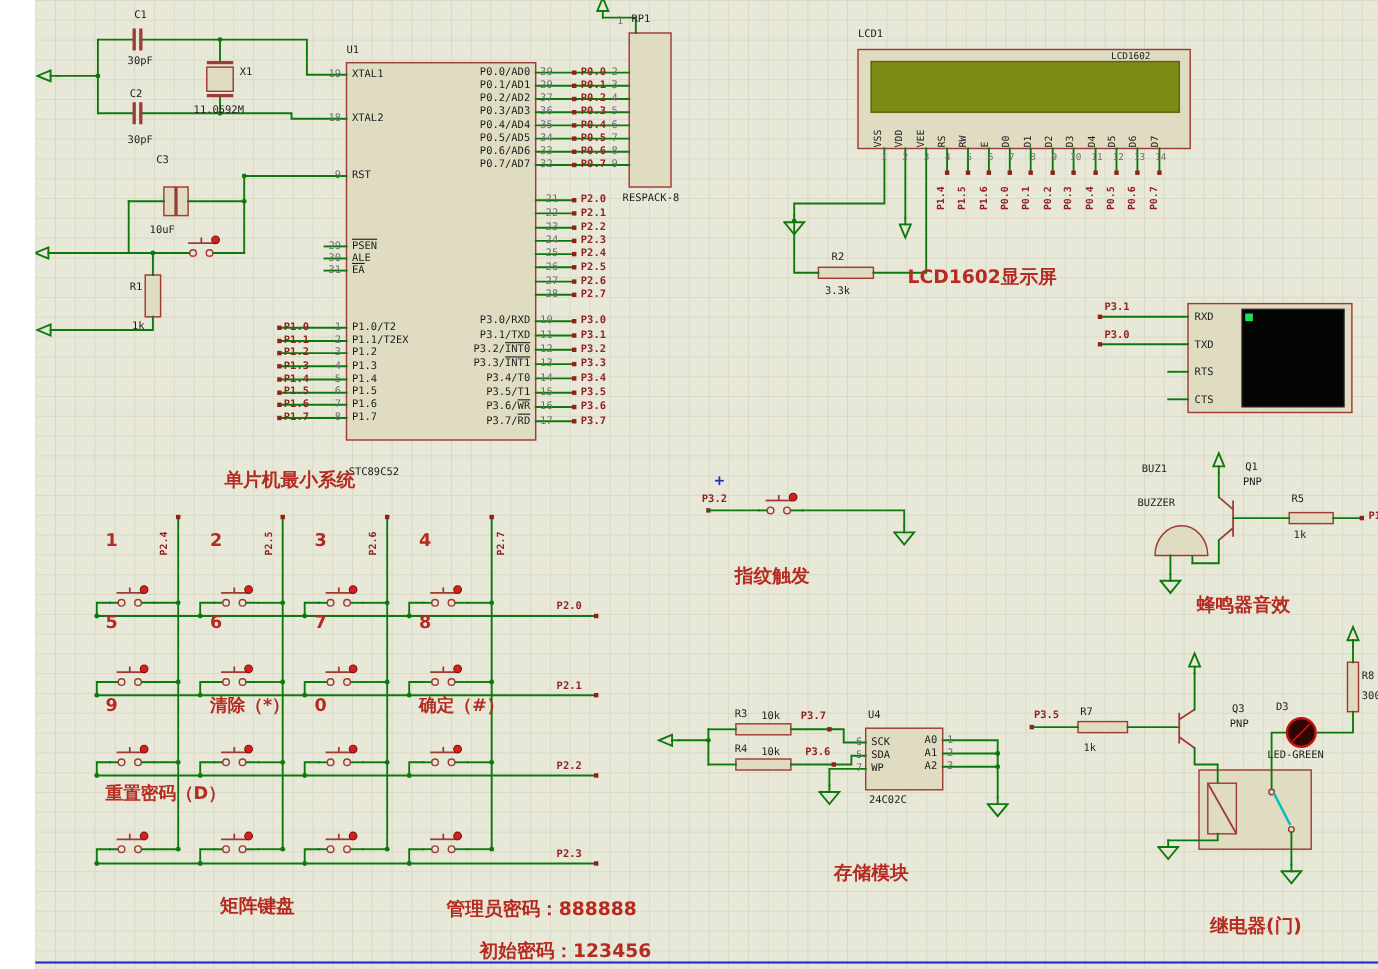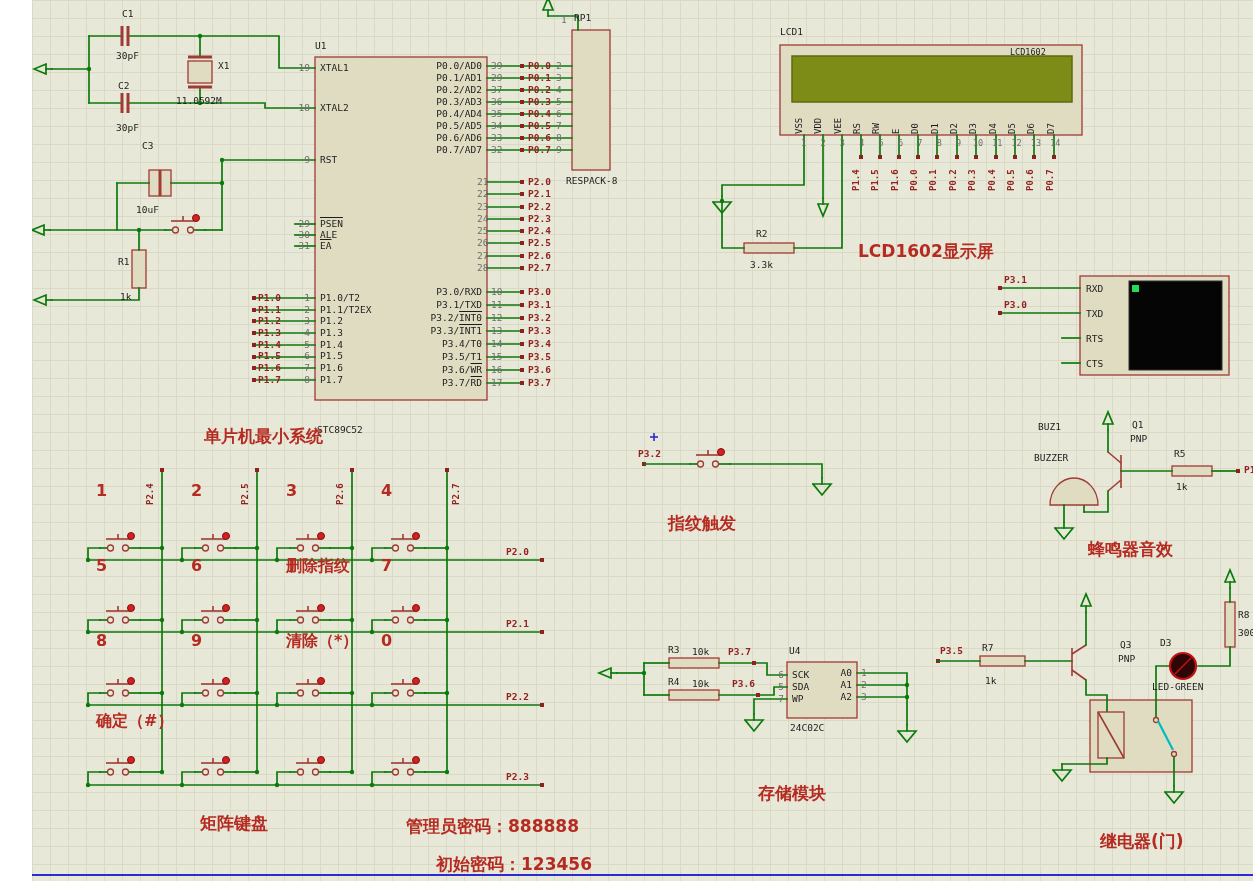--- a/index.html
+++ b/index.html
@@ -432,21 +432,21 @@
   <div class="t" style="left:950px;top:642px">R7</div>
   <div class="t" style="left:953px;top:675px">1k</div>
   <div class="t" style="left:1088px;top:639px">Q3</div>
   <div class="t" style="left:1086px;top:653px">PNP</div>
   <div class="t" style="left:1128px;top:637px">D3</div>
   <div class="t" style="left:1120px;top:681px">LED-GREEN</div>
   <div class="t" style="left:1206px;top:609px">R8</div>
   <div class="t" style="left:1206px;top:627px">300</div>
 
   <div class="cjk" style="left:172px;top:425px">单片机最小系统</div>
-  <div class="cjk" style="left:826px;top:240px">LCD1602显示屏</div>
+  <div class="cjk" style="left:793px;top:240px">LCD1602显示屏</div>
   <div class="cjk" style="left:636px;top:512px">指纹触发</div>
   <div class="cjk" style="left:1056px;top:538px">蜂鸣器音效</div>
   <div class="cjk" style="left:168px;top:812px">矩阵键盘</div>
   <div class="cjk" style="left:374px;top:815px">管理员密码：888888</div>
   <div class="cjk" style="left:404px;top:853px">初始密码：123456</div>
   <div class="cjk" style="left:726px;top:782px">存储模块</div>
   <div class="cjk" style="left:1068px;top:830px">继电器(门)</div>
 
   <div class="t" style="left:288px;top:62px;line-height:12px">XTAL1</div>
   <div class="t" style="left:288px;top:102px;line-height:12px">XTAL2</div>
@@ -529,21 +529,21 @@
   <div class="it">P0.0</div>
       <div class="it">P0.1</div>
       <div class="it">P0.2</div>
       <div class="it">P0.3</div>
       <div class="it">P0.4</div>
       <div class="it">P0.5</div>
       <div class="it">P0.6</div>
       <div class="it">P0.7</div>
     </div>
 
-  <div class="col t num" style="left:445px;top:176px;--h:12.3px">
+  <div class="col t num" style="left:464px;top:176px;--h:12.3px">
 
   <div class="it">21</div>
       <div class="it">22</div>
       <div class="it">23</div>
       <div class="it">24</div>
       <div class="it">25</div>
       <div class="it">26</div>
       <div class="it">27</div>
       <div class="it">28</div>
     </div>
@@ -697,23 +697,23 @@
   <div class="t net" style="left:474px;top:771px">P2.3</div>
 
   <div class="kpgrid" style="position:absolute;left:64px;top:481px;display:grid;grid-template-columns:95px 95px 95px 140px;grid-template-rows:75px 75px 80px 40px">
 
   <div style="font:bold 16px 'DejaVu Sans','Liberation Sans',sans-serif;color:#B52A21;white-space:nowrap">1</div>
       <div style="font:bold 16px 'DejaVu Sans','Liberation Sans',sans-serif;color:#B52A21;white-space:nowrap">2</div>
       <div style="font:bold 16px 'DejaVu Sans','Liberation Sans',sans-serif;color:#B52A21;white-space:nowrap">3</div>
       <div style="font:bold 16px 'DejaVu Sans','Liberation Sans',sans-serif;color:#B52A21;white-space:nowrap">4</div>
       <div style="font:bold 16px 'DejaVu Sans','Liberation Sans',sans-serif;color:#B52A21;white-space:nowrap">5</div>
       <div style="font:bold 16px 'DejaVu Sans','Liberation Sans',sans-serif;color:#B52A21;white-space:nowrap">6</div>
-      <div style="font:bold 16px 'DejaVu Sans','Liberation Sans',sans-serif;color:#B52A21;white-space:nowrap">删除指纹</div>
       <div style="font:bold 16px 'DejaVu Sans','Liberation Sans',sans-serif;color:#B52A21;white-space:nowrap">7</div>
       <div style="font:bold 16px 'DejaVu Sans','Liberation Sans',sans-serif;color:#B52A21;white-space:nowrap">8</div>
       <div style="font:bold 16px 'DejaVu Sans','Liberation Sans',sans-serif;color:#B52A21;white-space:nowrap">9</div>
       <div style="font:bold 16px 'DejaVu Sans','Liberation Sans',sans-serif;color:#B52A21;white-space:nowrap">清除（*）</div>
       <div style="font:bold 16px 'DejaVu Sans','Liberation Sans',sans-serif;color:#B52A21;white-space:nowrap">0</div>
       <div style="font:bold 16px 'DejaVu Sans','Liberation Sans',sans-serif;color:#B52A21;white-space:nowrap">确定（#）</div>
+      <div style="font:bold 16px 'DejaVu Sans','Liberation Sans',sans-serif;color:#B52A21;white-space:nowrap">重置密码（D）</div>
     </div>
 
   <div class="bluebar"></div>
 </div>
 
 </body></html>

